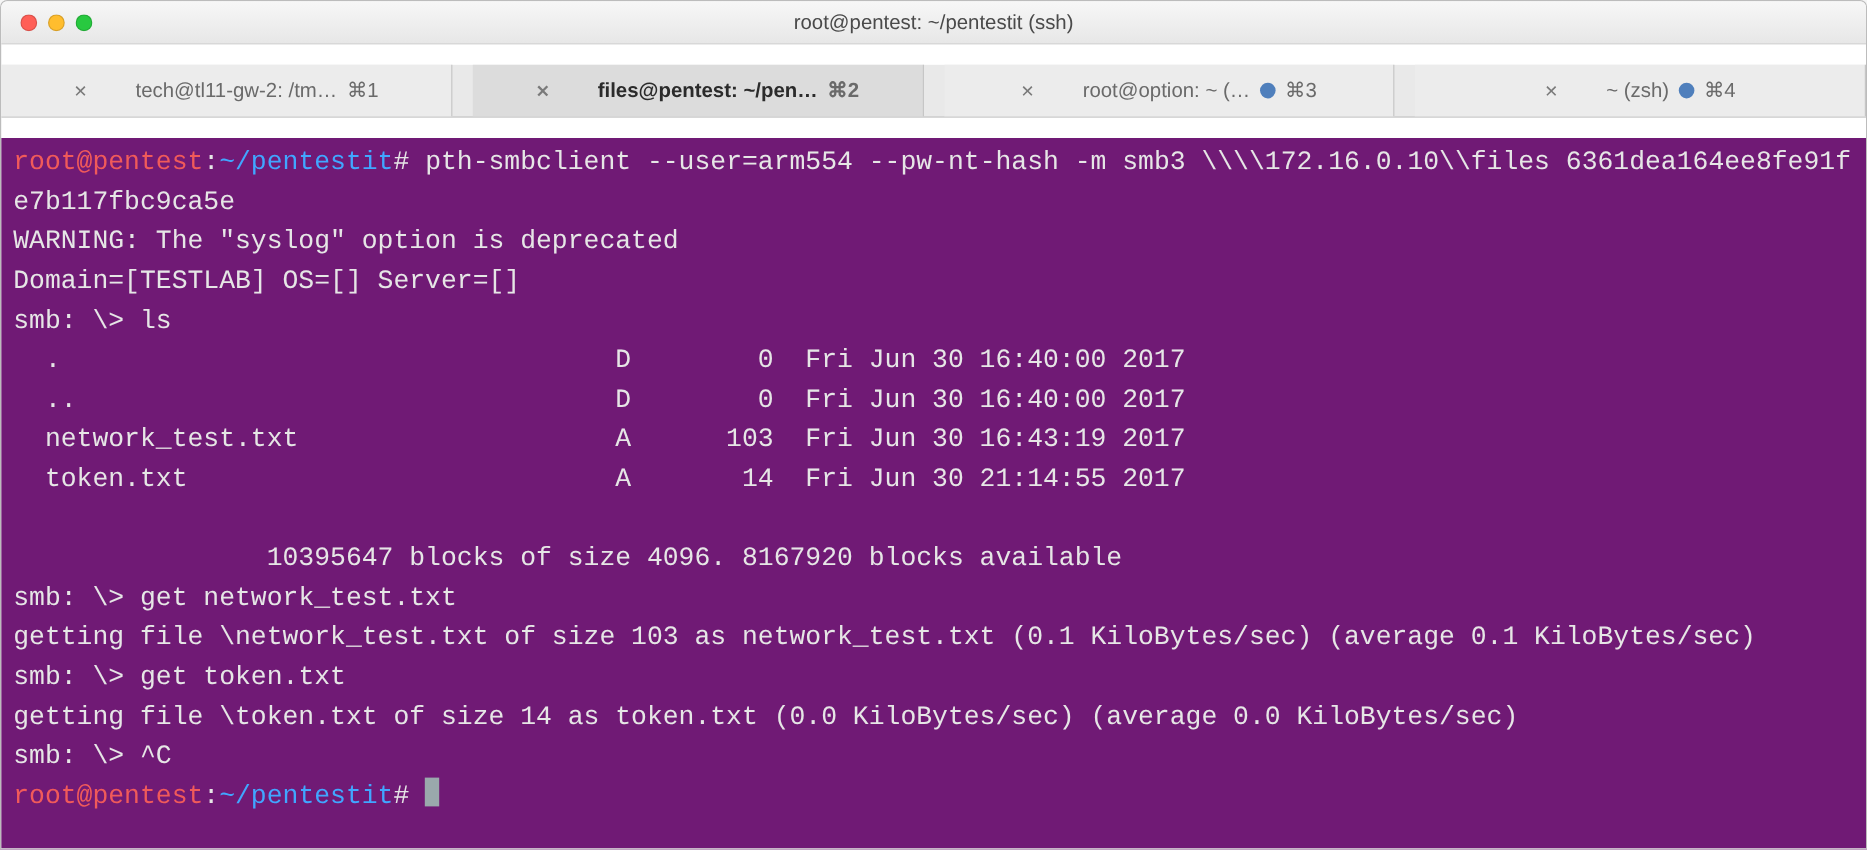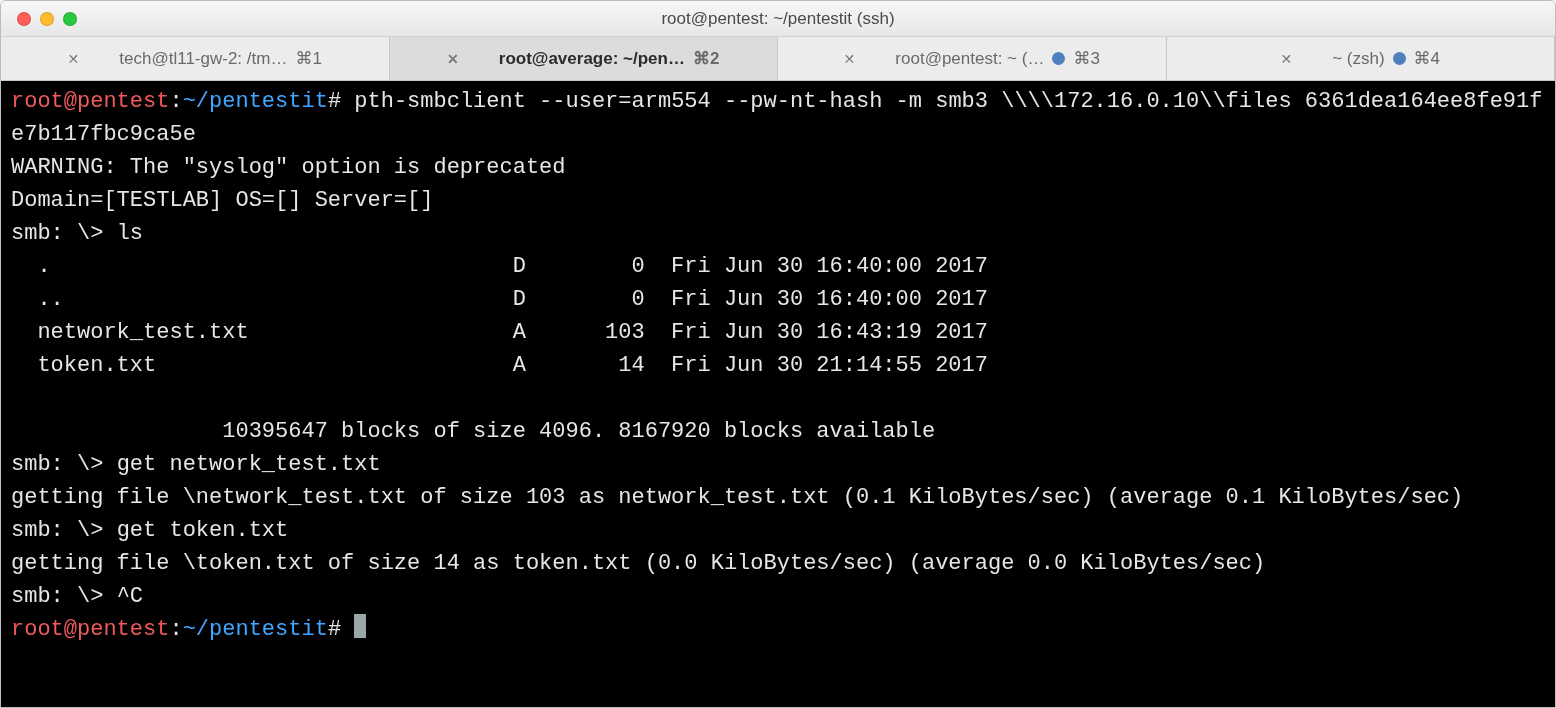--- a/index.html
+++ b/index.html
@@ -1,15 +1,15 @@
 <!DOCTYPE html>
 <html><head>
 <meta charset="utf-8">
 <style>
-  * { margin: 0; padding: 0; box-sizing: border-box; }
+  * { margin: 0; padding: 0; box-sizing: border-box; gap: 17px; }
   body {
     width: 1556px;
     height: 708px;
     font-family: -apple-system, BlinkMacSystemFont, "Helvetica Neue", sans-serif;
     background: #f5f5f5;
     overflow: hidden;
   }
   .window {
     width: 1556px;
     height: 708px;
@@ -96,21 +96,21 @@
   }
   .tab .modified-dot {
     width: 13px;
     height: 13px;
     background: #4f7fbc;
     border-radius: 50%;
     flex: 0 0 auto;
   }
   .terminal {
     flex: 1;
-    background: #000000;
+    background: #701a75;
     color: #e6e6e6;
     font-family: "Menlo", "Consolas", "Liberation Mono", monospace;
     font-size: 22px;
     line-height: 33px;
     padding: 4px 10px;
     white-space: pre-wrap;
     word-break: break-all;
     overflow: hidden;
   }
   .prompt-user { color: #f05a5a; }
@@ -141,26 +141,26 @@
   </div>
 
   <div class="tabbar">
     <div class="tab">
       <span class="tab-close">✕</span>
       <span class="tab-label">tech@tl11-gw-2: /tm…</span>
       <span class="shortcut">⌘1</span>
     </div>
     <div class="tab active">
       <span class="tab-close">✕</span>
-      <span class="tab-label">root@average: ~/pen…</span>
+      <span class="tab-label">files@pentest: ~/pen…</span>
       <span class="shortcut">⌘2</span>
     </div>
     <div class="tab">
       <span class="tab-close">✕</span>
-      <span class="tab-label">root@pentest: ~ (…</span>
+      <span class="tab-label">root@option: ~ (…</span>
       <span class="modified-dot"></span>
       <span class="shortcut">⌘3</span>
     </div>
     <div class="tab">
       <span class="tab-close">✕</span>
       <span class="tab-label">~ (zsh)</span>
       <span class="modified-dot"></span>
       <span class="shortcut">⌘4</span>
     </div>
   </div>

